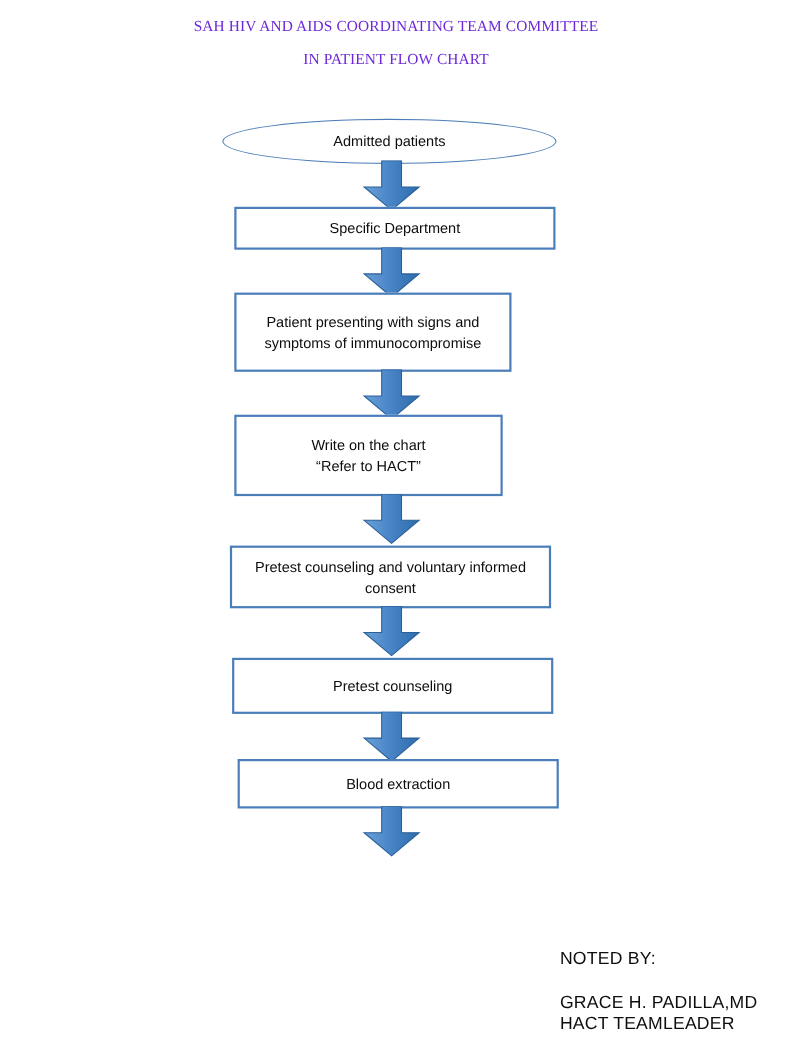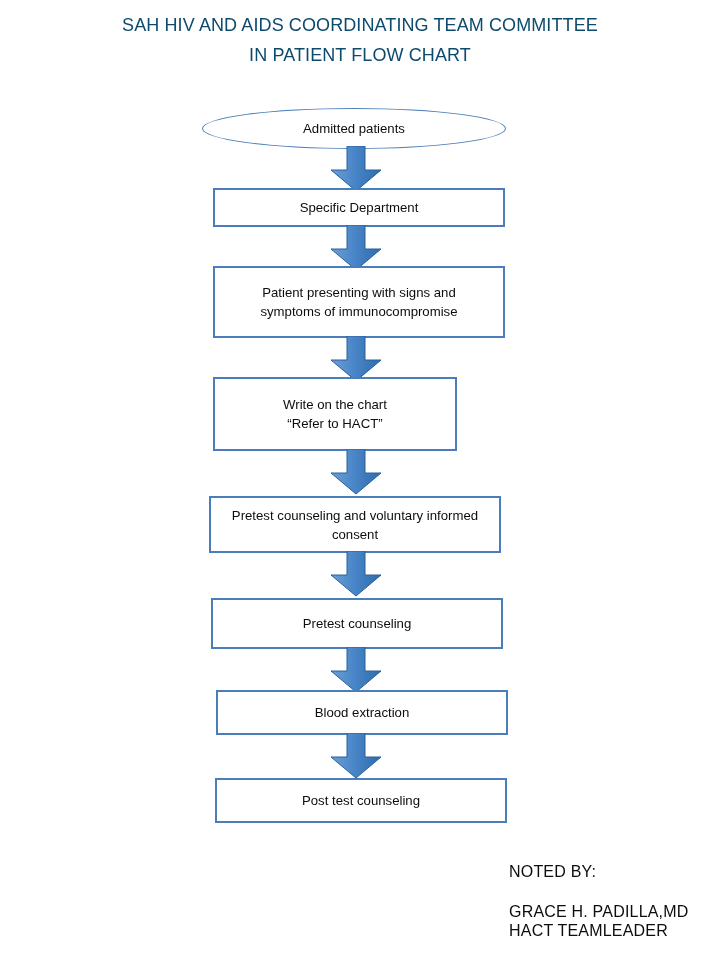--- a/index.html
+++ b/index.html
@@ -18,26 +18,27 @@
 
   
   .title-block {
     position: absolute;
     left: 0;
     top: 10px;
     width: 720px;
     text-align: center;
   }
   .title-line {
-    font-size: 18px;
+    font-size: 14px;
     line-height: 30px;
     letter-spacing: 0.1px;
-    color: #0c4a6e;
+    color: #6d28d9;
     font-weight: 400;
     white-space: nowrap;
+    font-family: Liberation Serif, serif;
   }
 
   
   .flow {
     position: absolute;
     left: 0;
     top: 0;
     width: 720px;
     height: 960px;
   }
@@ -142,21 +143,21 @@
         <linearGradient id="ag2" x1="0" y1="0" x2="1" y2="0">
           <stop offset="0%" stop-color="#6ba0d6"></stop>
           <stop offset="45%" stop-color="#4a86c8"></stop>
           <stop offset="100%" stop-color="#2d6cab"></stop>
         </linearGradient>
       </defs>
       <polygon points="18,0 36,0 36,24 52,24 27,45 2,24 18,24" fill="url(#ag2)" stroke="#2a5f99" stroke-width="1"></polygon>
     </svg>
   </div>
 
-  <div class="node-box" style="left:213px; top:266px; width:292px; height:72px;justify-content:center;">
+  <div class="node-box" style="left:213px; top:266px; width:252px; height:72px;justify-content:center;">
     <span class="node-text">Patient presenting with signs and
 symptoms of immunocompromise</span>
   </div>
 
   <div class="arrow" style="left:329px; top:336px;">
     <svg width="54" height="46" viewBox="0 0 54 46">
       <defs>
         <linearGradient id="ag3" x1="0" y1="0" x2="1" y2="0">
           <stop offset="0%" stop-color="#6ba0d6"></stop>
           <stop offset="45%" stop-color="#4a86c8"></stop>
@@ -230,23 +231,20 @@
         <linearGradient id="ag7" x1="0" y1="0" x2="1" y2="0">
           <stop offset="0%" stop-color="#6ba0d6"></stop>
           <stop offset="45%" stop-color="#4a86c8"></stop>
           <stop offset="100%" stop-color="#2d6cab"></stop>
         </linearGradient>
       </defs>
       <polygon points="18,0 36,0 36,24 52,24 27,45 2,24 18,24" fill="url(#ag7)" stroke="#2a5f99" stroke-width="1"></polygon>
     </svg>
   </div>
 
-  <div class="node-box" style="left:215px; top:778px; width:292px; height:45px;">
-    <span class="node-text">Post test counseling</span>
-  </div>
 
 </div>
 
 <div class="footer">
   <div class="footer-line">NOTED BY:</div>
   <div class="footer-gap"></div>
   <div class="footer-line">GRACE H. PADILLA,MD</div>
   <div class="footer-line">HACT TEAMLEADER</div>
 </div>
 

